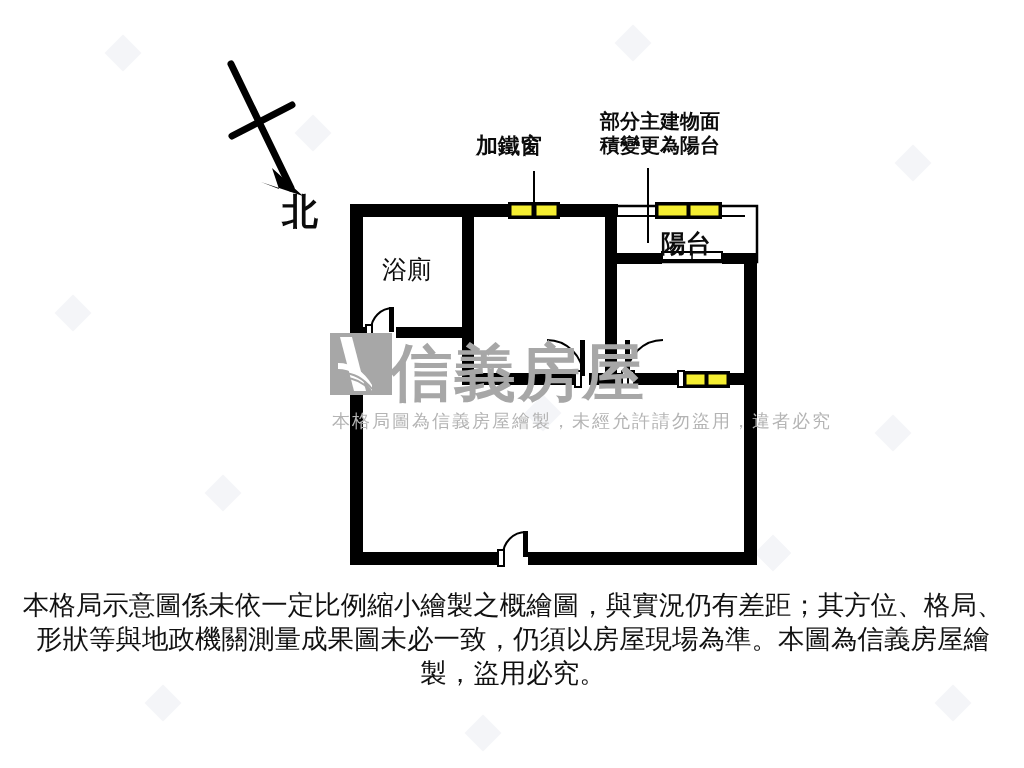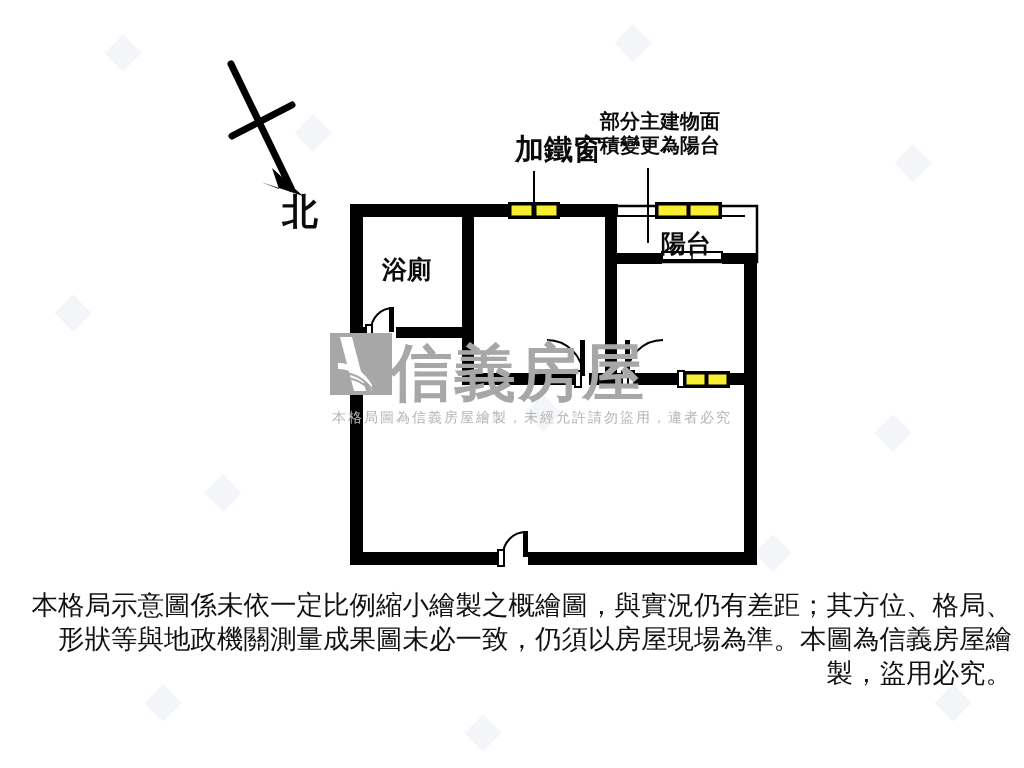--- a/index.html
+++ b/index.html
@@ -47,23 +47,22 @@
   #north-label {
     left: 282px;
     top: 192px;
     font-size: 36px;
     font-weight: 700;
   }
 
   #label-iron-window {
     left: 476px;
     top: 134px;
-    font-size: 29px;
-    font-weight: 700;
-    margin-left: 39px;
+    font-size: 22px;
+    font-weight: 700;
   }
 
   #label-balcony-note {
     left: 600px;
     top: 110px;
     font-size: 20px;
     font-weight: 700;
     line-height: 1.18;
     width: 180px;
   }
@@ -73,21 +72,21 @@
     top: 222px;
     font-size: 25px;
     font-weight: 700;
     margin-top: 8px;
   }
 
   #label-bath {
     left: 382px;
     top: 256px;
     font-size: 25px;
-    font-weight: 700;
+    font-weight: 400;
   }
 
   
   #watermark {
     position: absolute;
     left: 330px;
     top: 333px;
     width: 370px;
     height: 100px;
     pointer-events: none;
@@ -110,21 +109,21 @@
     top: 0px;
     width: 62px;
     height: 62px;
     background: #a7a7a7;
   }
   #watermark-mark svg { display: block; }
   #watermark-sub {
     position: absolute;
     left: 2px;
     top: 76px;
-    font-size: 14px;
+    font-size: 18px;
     color: #b4b4b4;
     letter-spacing: 2px;
     white-space: pre;
     font-family: "DejaVu Serif", "Liberation Serif", serif;
   }
 
   
   .diamond-wm {
     position: absolute;
     width: 26px;
@@ -138,21 +137,21 @@
     position: absolute;
     left: 14px;
     top: 588px;
     width: 998px;
     font-size: 26.5px;
     line-height: 1.29;
     color: #111111;
     font-family: "DejaVu Serif", "Liberation Serif", serif;
     letter-spacing: 0px;
     white-space: pre-wrap;
-    text-align: right;
+    text-align: center;
   }
 </style>
 </head>
 <body>
 
 <div id="plan-stage">
 
   <div class="diamond-wm" style="left:110px; top:40px;"></div>
   <div class="diamond-wm" style="left:300px; top:120px;"></div>
   <div class="diamond-wm" style="left:620px; top:30px;"></div>

